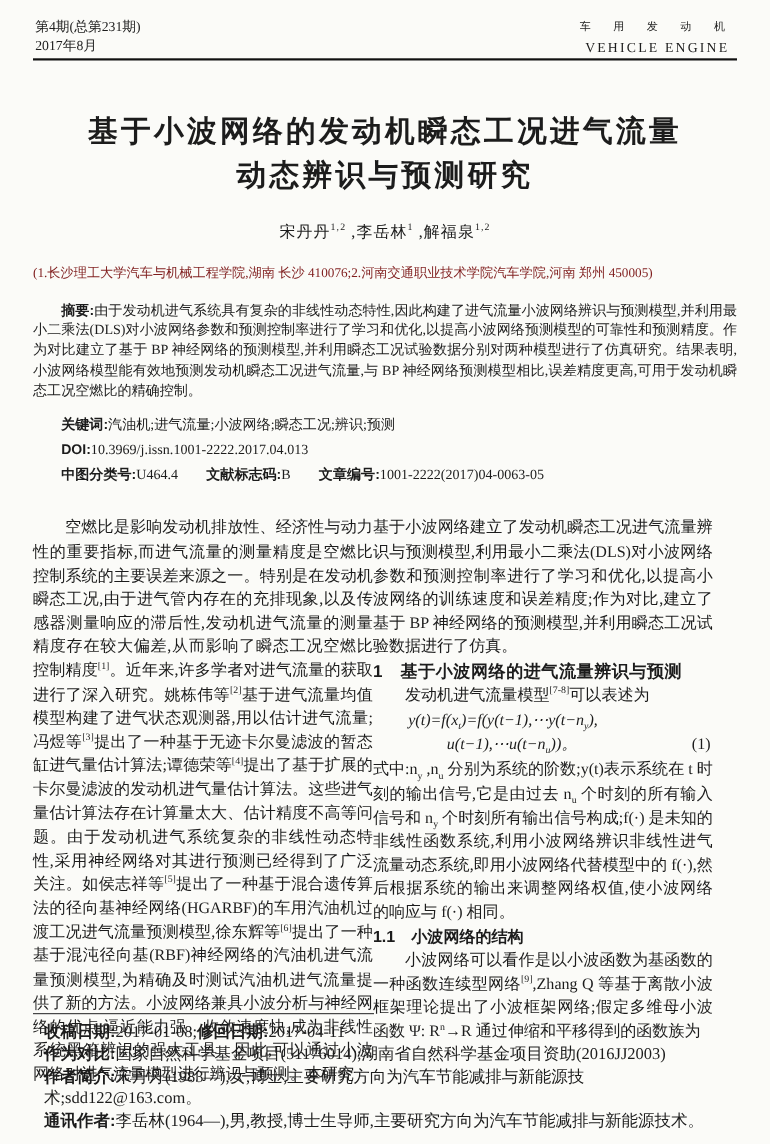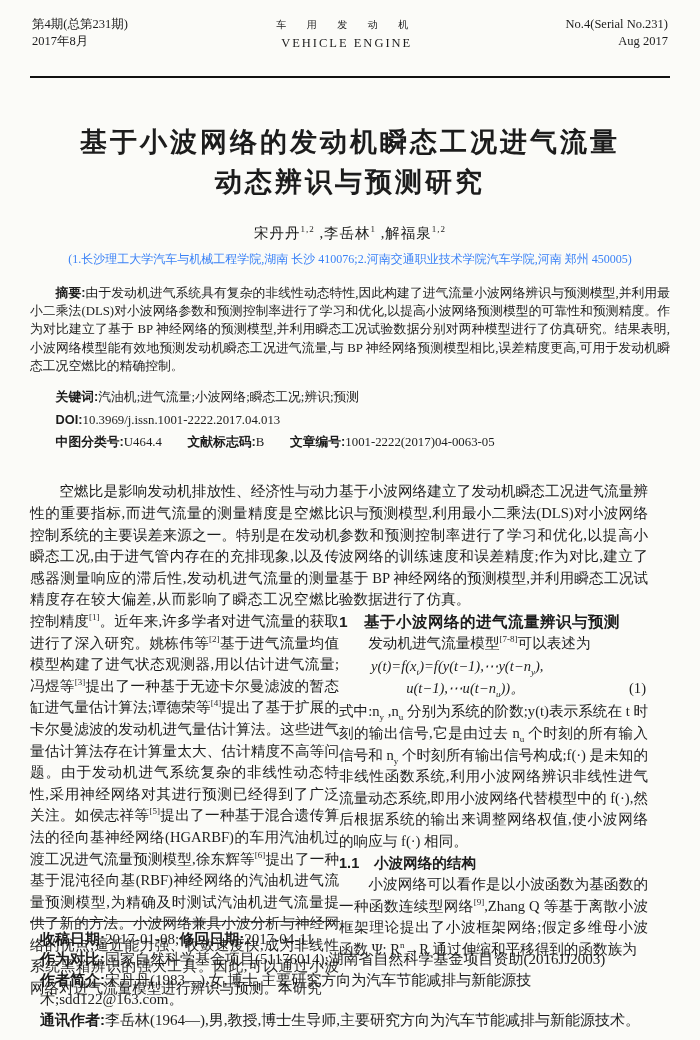--- a/index.html
+++ b/index.html
@@ -10,37 +10,37 @@
     font-family:"Liberation Serif","DejaVu Serif",serif;
     position:relative;
     overflow:hidden;
   }
   .page{padding:14px 30px 0 30px;}
 
   
   .journal-header{
     display:flex;justify-content:space-between;align-items:flex-start;
     font-size:12.5px;line-height:17px;
-    padding:2px 2px 24px 2px;
+    padding:2px 2px 1px 2px;
     border-bottom:2.5px solid #111;
     gap:35px;
   }
   .jh-left{text-align:left;}
   .jh-center{text-align:center;}
   .jh-center .cn{font-size:10px;letter-spacing:9px;}
   .jh-center .en{font-size:12.5px;letter-spacing:2px;margin-top:2px;}
   .jh-right{text-align:right;}
 
   
   .title-block{margin-top:44px;text-align:center;
     font-family:Liberation Serif, serif;}
   .title-line{font-size:27px;font-weight:bold;letter-spacing:3px;line-height:40px;}
   .authors{margin-top:22px;text-align:center;font-size:14.5px;letter-spacing:1px;}
   .authors sup{font-size:9px;}
-  .affiliation{margin-top:8px;text-align:center;font-size:12px;color:#3b82f6;}
+  .affiliation{margin-top:20px;text-align:left;font-size:12px;color:#7f1d1d;}
 
   
   .abstract-block{margin-top:16px;font-size:12.8px;line-height:18.2px;text-align:justify;}
   .abstract-block .lbl{font-weight:bold;font-family:"Liberation Sans","DejaVu Sans",sans-serif;}
   .abstract-para{text-indent:2em;}
   .kw-line,.doi-line,.meta-line{text-indent:2em;margin-top:4.5px;}
   .meta-line .gap{display:inline-block;width:2em;}
   sup{font-size:9px;line-height:0;}
   sub{font-size:9px;line-height:0;}
 
@@ -80,24 +80,20 @@
 
   <div class="journal-header">
     <div class="jh-left">
       <div>第4期(总第231期)</div>
       <div>2017年8月</div>
     </div>
     <div class="jh-center">
       <div class="cn">车 用 发 动 机</div>
       <div class="en">VEHICLE ENGINE</div>
     </div>
-    <div class="jh-right">
-      <div>No.4(Serial No.231)</div>
-      <div>Aug 2017</div>
-    </div>
   </div>
 
   <div class="title-block">
     <div class="title-line">基于小波网络的发动机瞬态工况进气流量</div>
     <div class="title-line">动态辨识与预测研究</div>
   </div>
   <div class="authors">宋丹丹<sup>1,2</sup> ,李岳林<sup>1</sup> ,解福泉<sup>1,2</sup></div>
   <div class="affiliation">(1.长沙理工大学汽车与机械工程学院,湖南 长沙  410076;2.河南交通职业技术学院汽车学院,河南 郑州  450005)</div>
 
   <div class="abstract-block">

